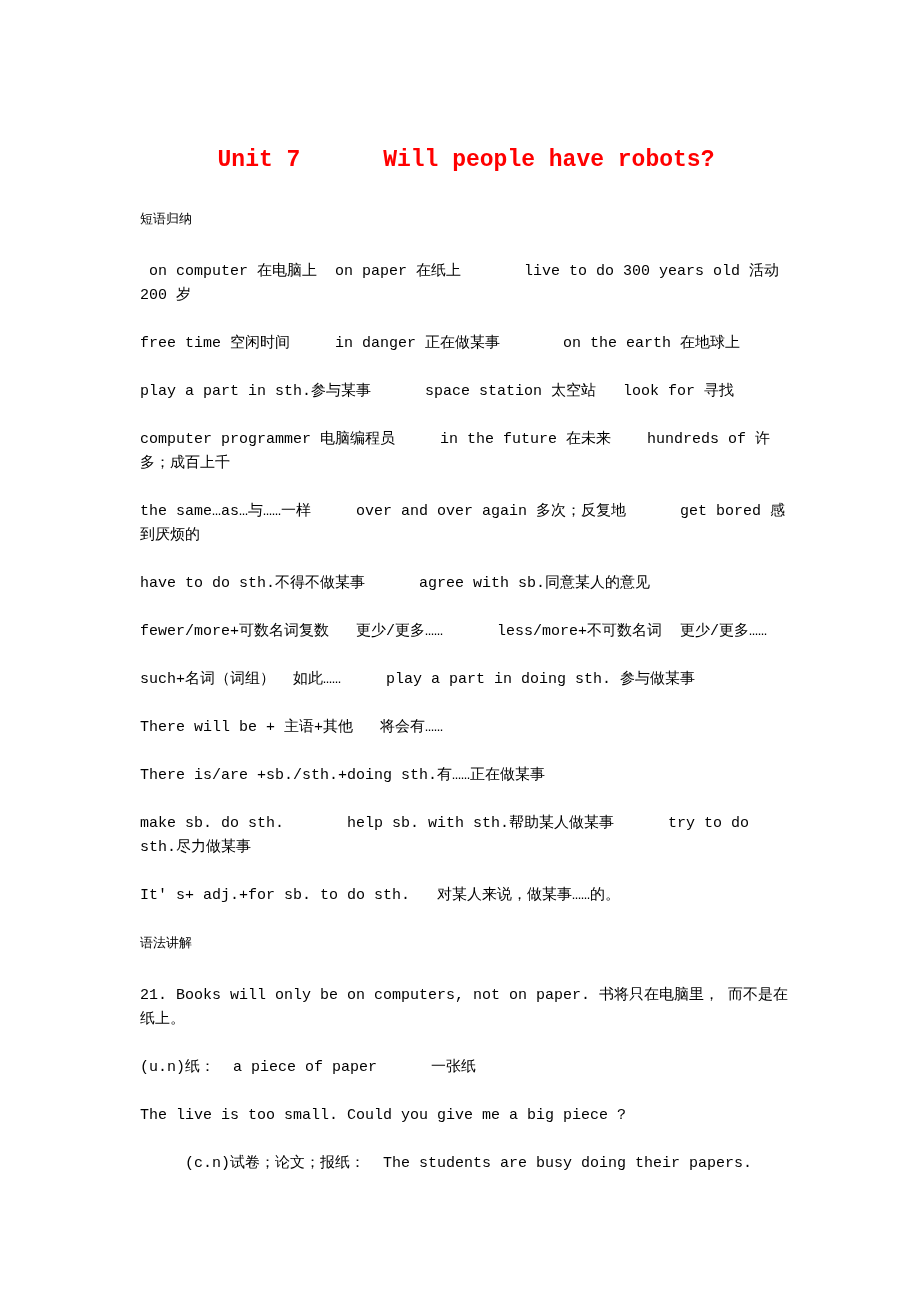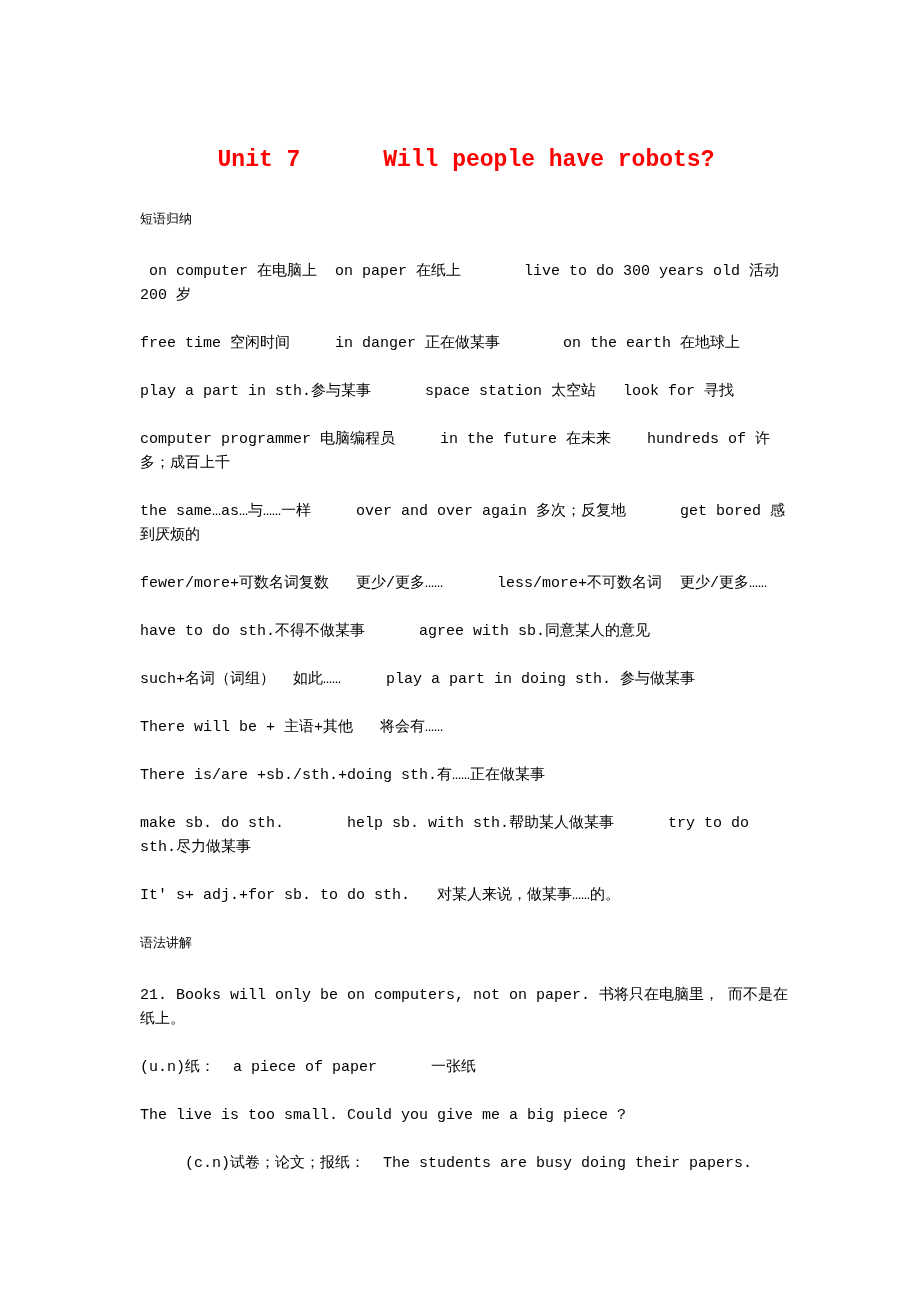--- a/index.html
+++ b/index.html
@@ -52,22 +52,22 @@
 
   <h1 class="doc-title">Unit 7      Will people have robots?</h1>
 
   <p class="section-heading">短语归纳</p>
 
   <p class="doc-line"> on computer 在电脑上  on paper 在纸上       live to do 300 years old 活动 200 岁</p>
   <p class="doc-line">free time 空闲时间     in danger 正在做某事       on the earth 在地球上</p>
   <p class="doc-line">play a part in sth.参与某事      space station 太空站   look for 寻找</p>
   <p class="doc-line">computer programmer 电脑编程员     in the future 在未来    hundreds of 许多；成百上千</p>
   <p class="doc-line">the same…as…与……一样     over and over again 多次；反复地      get bored 感到厌烦的</p>
+  <p class="doc-line">have to do sth.不得不做某事      agree with sb.同意某人的意见</p>
   <p class="doc-line">fewer/more+可数名词复数   更少/更多……      less/more+不可数名词  更少/更多……</p>
-  <p class="doc-line">have to do sth.不得不做某事      agree with sb.同意某人的意见</p>
   <p class="doc-line">such+名词（词组）  如此……     play a part in doing sth. 参与做某事</p>
   <p class="doc-line">There will be + 主语+其他   将会有……</p>
   <p class="doc-line">There is/are +sb./sth.+doing sth.有……正在做某事</p>
   <p class="doc-line">make sb. do sth.       help sb. with sth.帮助某人做某事      try to do sth.尽力做某事</p>
   <p class="doc-line">It' s+ adj.+for sb. to do sth.   对某人来说，做某事……的。</p>
 
   <p class="section-heading">语法讲解</p>
 
   <p class="doc-line">21. Books will only be on computers, not on paper. 书将只在电脑里， 而不是在纸上。</p>
   <p class="doc-line">(u.n)纸：  a piece of paper      一张纸</p>

